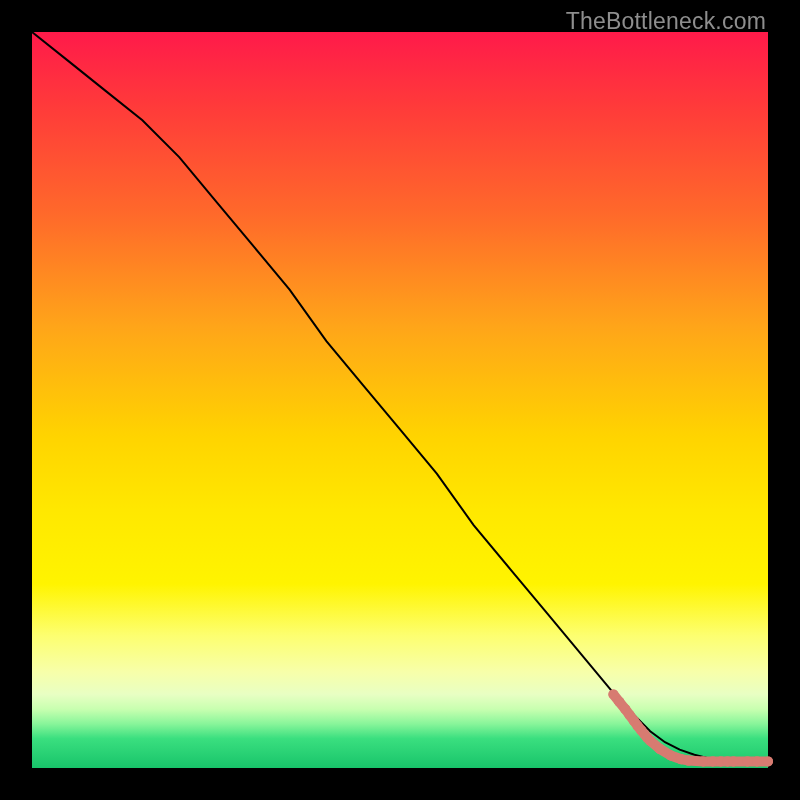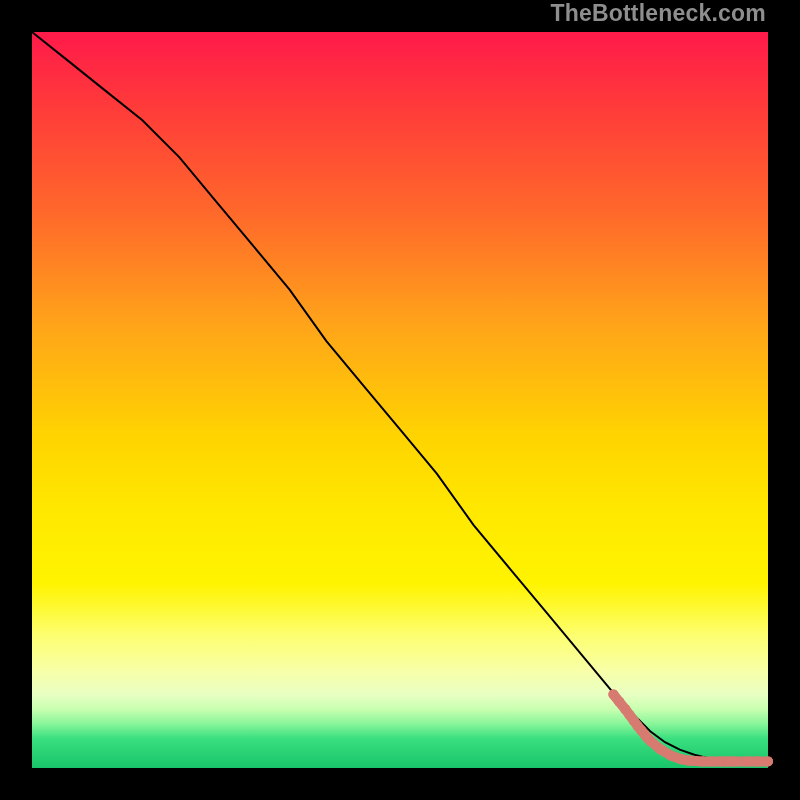--- a/index.html
+++ b/index.html
@@ -30,25 +30,25 @@
       #f7ffaa 87%,
       #e8ffc3 90%,
       #c8ffb0 92%,
       #88f59a 94%,
       #3adf7f 96%,
       #18c46a 100%
     );
   }
   .watermark {
     position: absolute;
-    top: 0;
+    top: 8px;
     right: 34px;
     color: #8e8e8e;
     font-size: 23px;
-    font-weight: 700;
+    font-weight: 400;
     letter-spacing: 0.2px;
     user-select: none;
   }
   svg.plot {
     position: absolute;
     left: 32px;
     top: 32px;
     width: 736px;
     height: 736px;
     overflow: visible;

